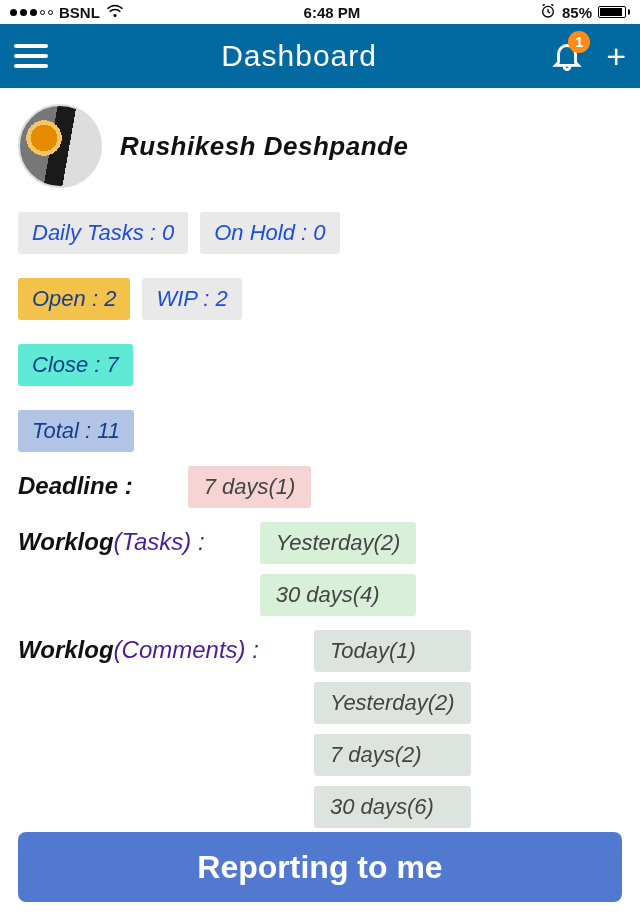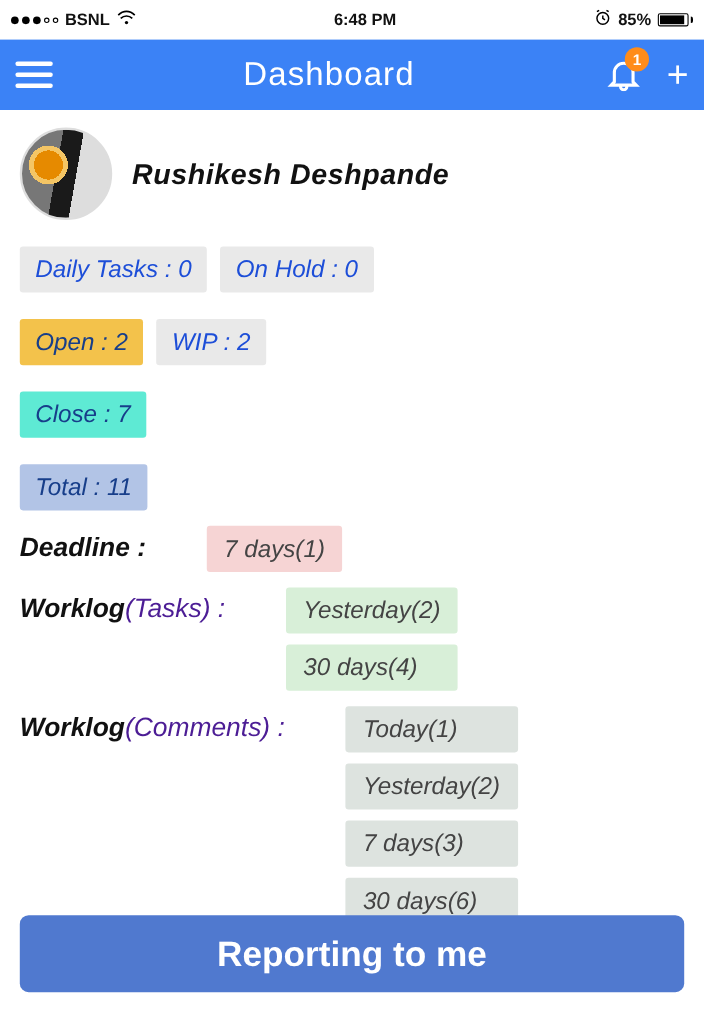--- a/index.html
+++ b/index.html
@@ -2,35 +2,35 @@
 <html><head>
 <meta charset="utf-8">
 <style>
   * { box-sizing: border-box; margin: 0; padding: 0; }
   body {
     width: 640px; height: 920px;
     font-family: -apple-system, "Helvetica Neue", Arial, sans-serif;
     background: #fff; color: #111; overflow: hidden; position: relative;
   }
   .status-bar {
-    height: 36px; width: 100%; display: flex; align-items: center;
+    height: 24px; width: 100%; display: flex; align-items: center;
     justify-content: space-between; padding: 0 10px; font-size: 15px;
     font-weight: 600;
   }
   .status-left, .status-right { display:flex; align-items:center; gap:6px; }
   .dots { display:flex; gap:3px; align-items:center; }
   .dot { width:7px; height:7px; border-radius:50%; background:#000; }
   .dot.empty { background:transparent; border:1.5px solid #000; width:5px; height:5px; }
   .battery { display:inline-flex; align-items:center; gap:2px }
   .battery .body { width:28px; height:12px; border:1.5px solid #000; border-radius:2px; position:relative; }
   .battery .fill { position:absolute; left:1px; top:1px; bottom:1px; width:85%; background:#000; }
   .battery .cap { width:2px; height:6px; background:#000; border-radius:0 2px 2px 0; }
 
   .app-bar {
-    height: 64px; background:#3b82f6; color:#fff; display:flex;
+    height: 64px; background:#0369a1; color:#fff; display:flex;
     align-items:center; justify-content:space-between; padding:0 14px;
   }
   .app-title { font-size:30px; font-weight:400; letter-spacing:1px; }
   .app-bar .right { display:flex; align-items:center; gap:22px; }
   .hamburger { width:34px; height:24px; display:flex; flex-direction:column; justify-content:space-between; }
   .hamburger span { height:4px; background:#fff; border-radius:2px; }
   .bell { position:relative; }
   .bell svg { width:34px; height:34px; stroke:#fff; stroke-width:2; fill:none; }
   .badge {
     position:absolute; top:-6px; right:-6px; background:#ff8c1a; color:#fff;
@@ -174,21 +174,21 @@
     </div>
   </div>
 
   <div class="row">
     <div class="label">
       <span>Worklog</span><span class="sub">(Comments) :</span>
     </div>
     <div class="tags">
       <span class="tag grey">Today(1)</span>
       <span class="tag grey">Yesterday(2)</span>
-      <span class="tag grey">7 days(3)</span>
+      <span class="tag grey">7 days(2)</span>
       <span class="tag grey">30 days(6)</span>
     </div>
   </div>
 
 </div>
 
 <div class="footer-btn">
   <span>Reporting to me</span>
 </div>
 

